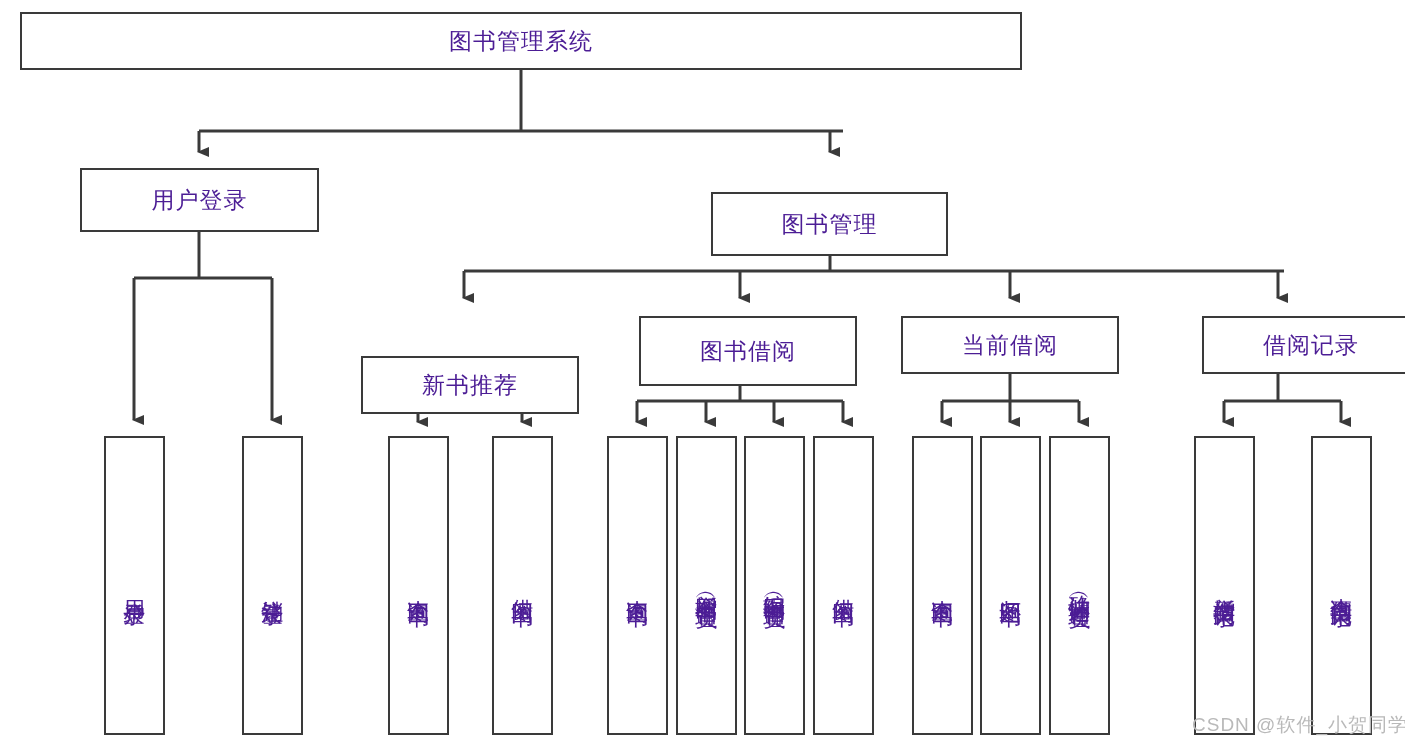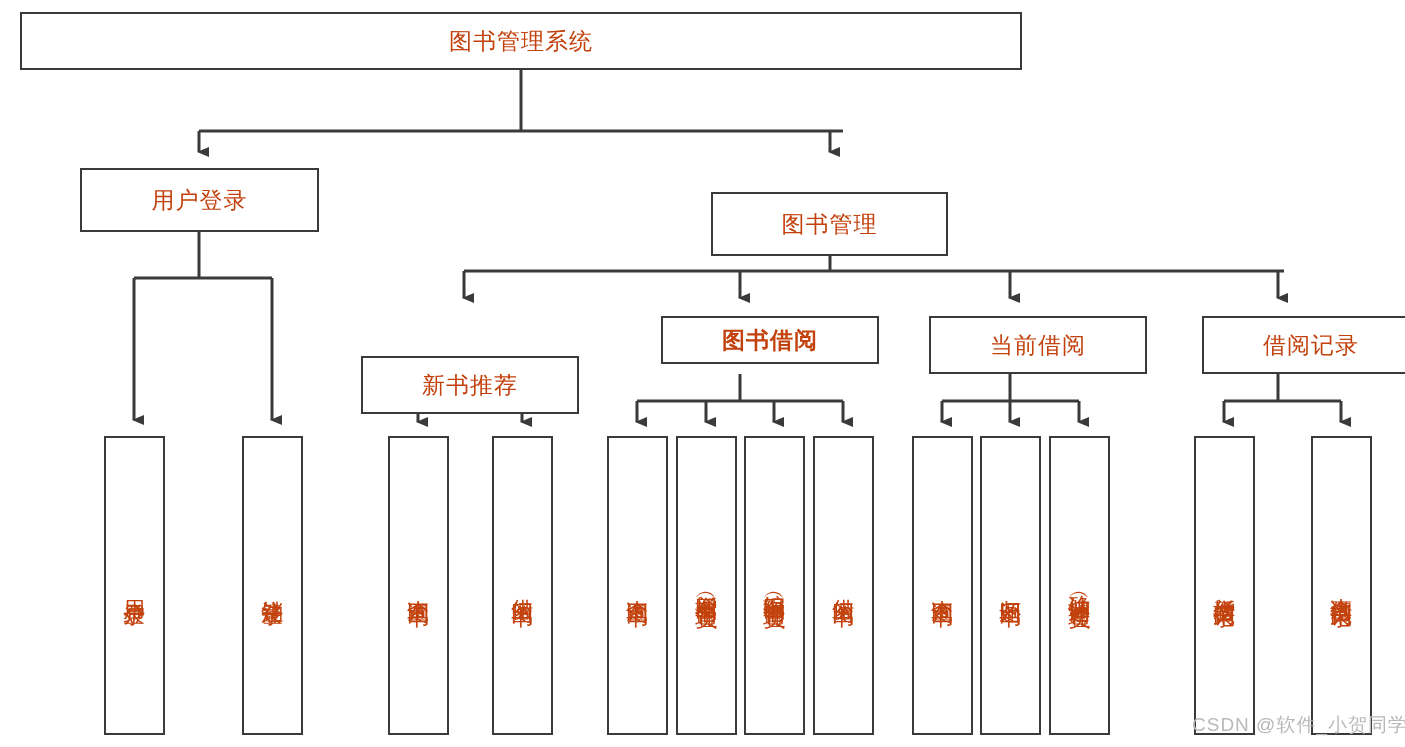--- a/index.html
+++ b/index.html
@@ -27,21 +27,21 @@
     height: 747px;
   }
   .node-box {
     position: absolute;
     box-sizing: border-box;
     border: 2px solid #3a3a3a;
     background: #ffffff;
     display: flex;
     align-items: center;
     justify-content: center;
-    color: #c2410c;
+    color: #4c1d95;
   }
   .node-box.horiz {
     font-size: 23px;
     letter-spacing: 1px;
   }
   .node-box.vert {
     font-size: 22px;
   }
   .vert-label {
     writing-mode: vertical-rl;
@@ -122,24 +122,24 @@
   <div class="node-box horiz" style="left:80px; top:168px; width:239px; height:64px;">
     <span>用户登录</span>
   </div>
   <div class="node-box horiz" style="left:711px; top:168px; width:237px; height:64px;margin-top:24px;">
     <span>图书管理</span>
   </div>
 
   <div class="node-box horiz" style="left:361px; top:316px; width:218px; height:58px;margin-top:40px;">
     <span>新书推荐</span>
   </div>
-  <div class="node-box horiz" style="left:661px; top:316px; width:218px; height:48px;font-weight:bold;">
+  <div class="node-box horiz" style="left:639px; top:316px; width:218px; height:70px;">
     <span>图书借阅</span>
   </div>
-  <div class="node-box horiz" style="left:901px; top:316px; width:218px; height:58px;margin-left:28px;">
+  <div class="node-box horiz" style="left:901px; top:316px; width:218px; height:58px;">
     <span>当前借阅</span>
   </div>
   <div class="node-box horiz" style="left:1202px; top:316px; width:218px; height:58px;">
     <span>借阅记录</span>
   </div>
 
   <div class="node-box vert" style="left:104px; top:436px; width:61px; height:299px;">
     <span class="vert-label">用户登录</span>
   </div>
   <div class="node-box vert" style="left:242px; top:436px; width:61px; height:299px;">

